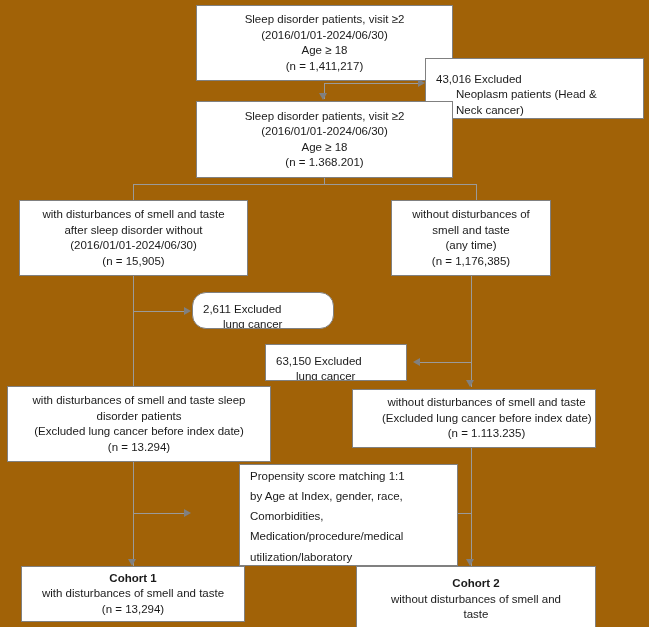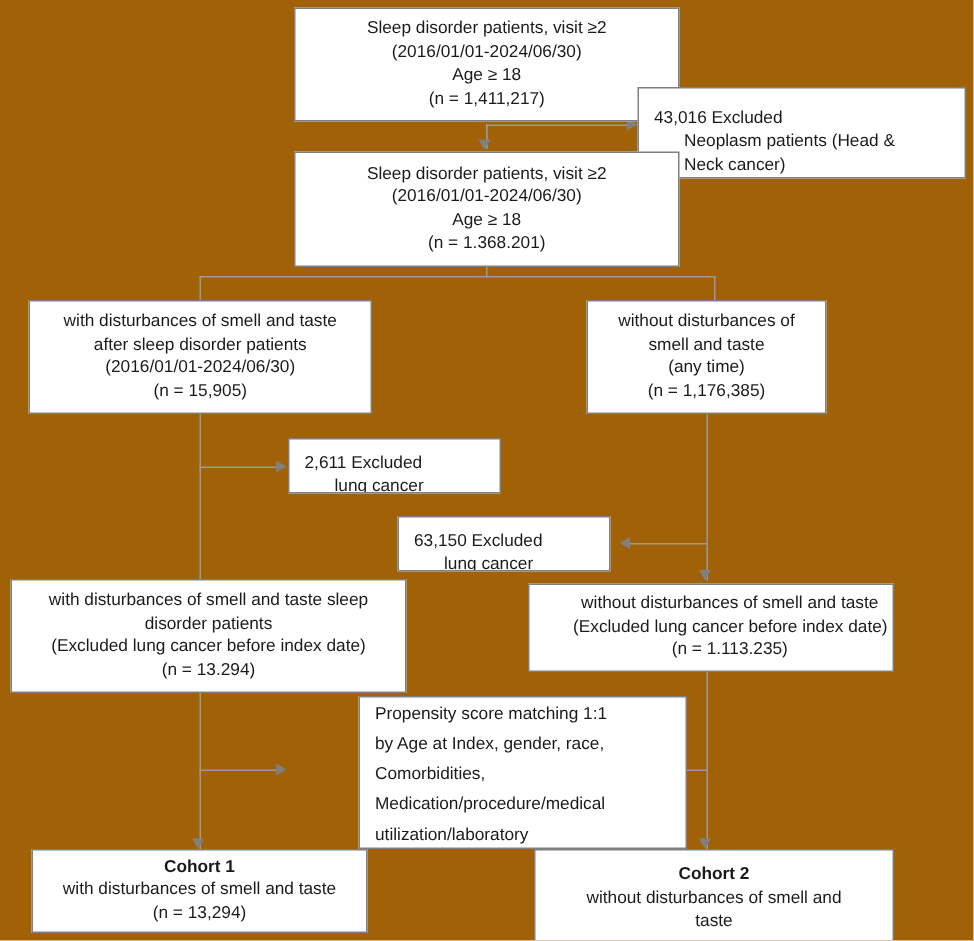--- a/index.html
+++ b/index.html
@@ -127,33 +127,33 @@
 
   <div class="box center" style="left:196px; top:101px; width:257px; height:77px;">
     <span class="ln">Sleep disorder patients, visit ≥2</span>
     <span class="ln">(2016/01/01-2024/06/30)</span>
     <span class="ln">Age ≥ 18</span>
     <span class="ln">(n = 1.368.201)</span>
   </div>
 
   <div class="box center" style="left:19px; top:200px; width:229px; height:76px;">
     <span class="ln">with disturbances of smell and taste</span>
-    <span class="ln">after sleep disorder patients</span>
+    <span class="ln">after sleep disorder without</span>
     <span class="ln">(2016/01/01-2024/06/30)</span>
     <span class="ln">(n = 15,905)</span>
   </div>
 
   <div class="box center" style="left:391px; top:200px; width:160px; height:76px;">
     <span class="ln">without disturbances of</span>
     <span class="ln">smell and taste</span>
     <span class="ln">(any time)</span>
     <span class="ln">(n = 1,176,385)</span>
   </div>
 
-  <div class="box leftal" style="left:192px; top:292px; width:142px; height:37px;">
+  <div class="box leftal" style="left:192px; top:292px; width:142px; height:37px;border-radius:14px;">
     <span class="ln">2,611 Excluded</span>
     <span class="ln ind">lung cancer</span>
   </div>
 
   <div class="box leftal" style="left:265px; top:344px; width:142px; height:37px;">
     <span class="ln">63,150 Excluded</span>
     <span class="ln ind">lung cancer</span>
   </div>
 
   <div class="box center" style="left:7px; top:386px; width:264px; height:76px;">

